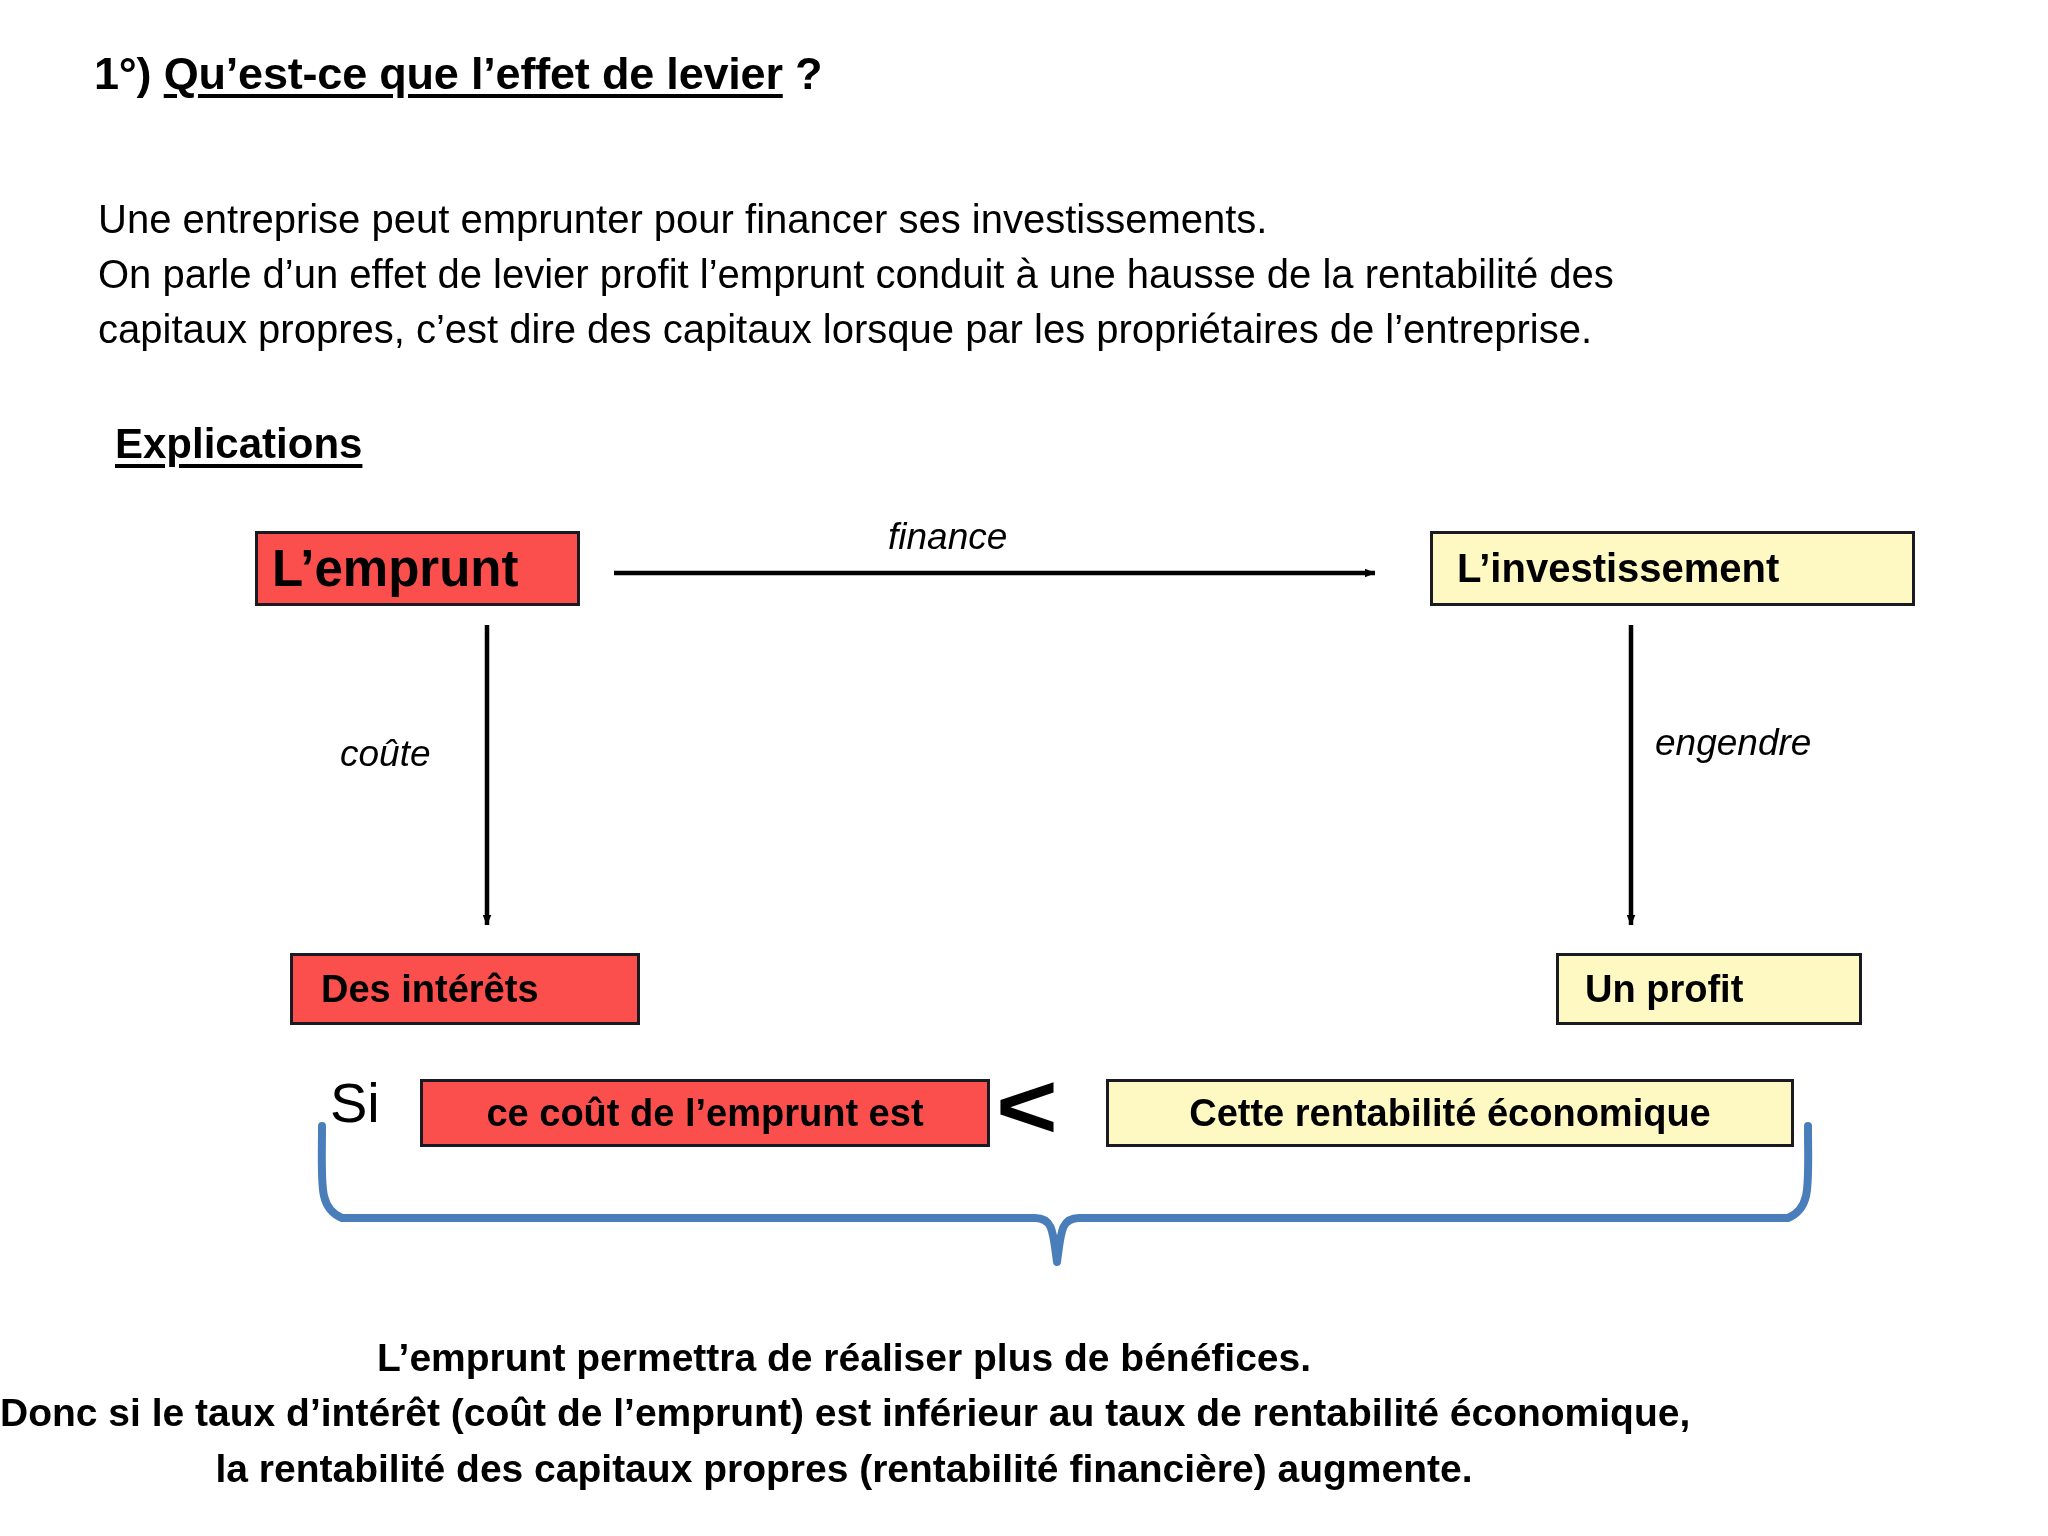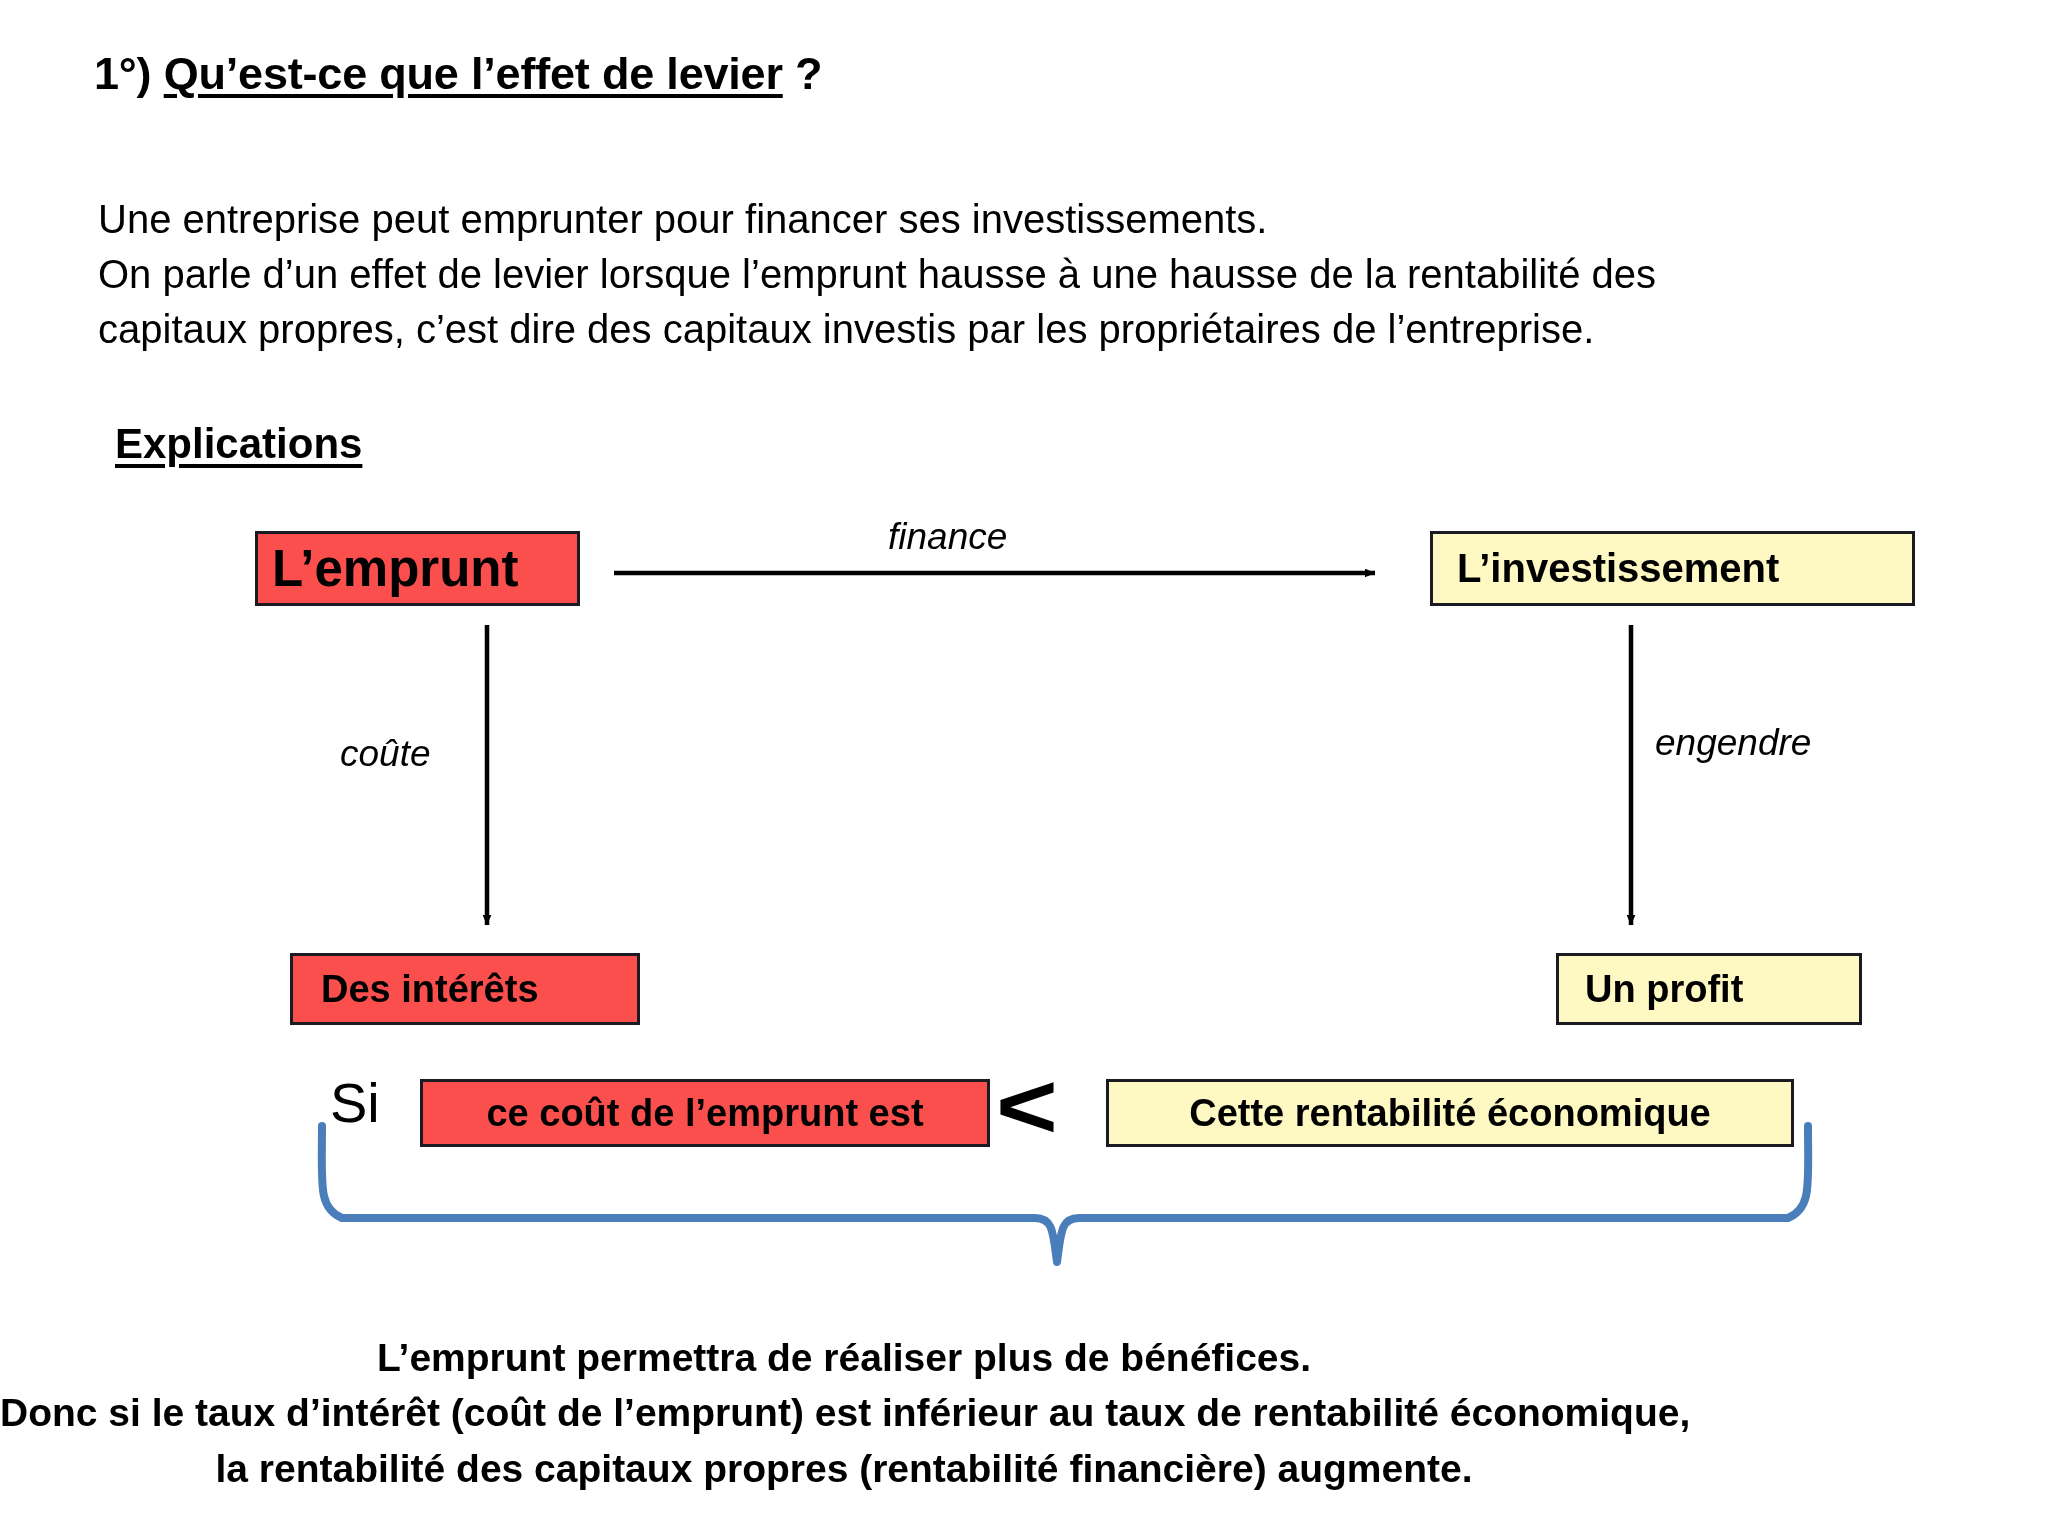--- a/index.html
+++ b/index.html
@@ -138,22 +138,22 @@
   }
   #conclusion .cline { display: block; white-space: nowrap; }
 </style>
 </head>
 <body>
 
 <div id="title"><span>1°) </span><span class="u">Qu’est-ce que l’effet de levier</span><span> ?</span></div>
 
 <div id="intro">
   <div class="line">Une entreprise peut emprunter pour financer ses investissements.</div>
-  <div class="line">On parle d’un effet de levier lorsque l’emprunt hausse à une hausse de la rentabilité  des</div>
-  <div class="line">capitaux propres, c’est dire des capitaux investis par les propriétaires de l’entreprise.</div>
+  <div class="line">On parle d’un effet de levier profit l’emprunt conduit à une hausse de la rentabilité  des</div>
+  <div class="line">capitaux propres, c’est dire des capitaux lorsque par les propriétaires de l’entreprise.</div>
 </div>
 
 <div id="explications">Explications</div>
 
 <svg id="overlay" viewBox="0 0 2048 1536" xmlns="http://www.w3.org/2000/svg">
   <defs>
     <marker id="arrowhead" markerWidth="11" markerHeight="9" refX="10.5" refY="4.5" orient="auto" markerUnits="userSpaceOnUse">
       <path d="M0,0 L11,4.5 L0,9 z" fill="#000000"></path>
     </marker>
   </defs>

